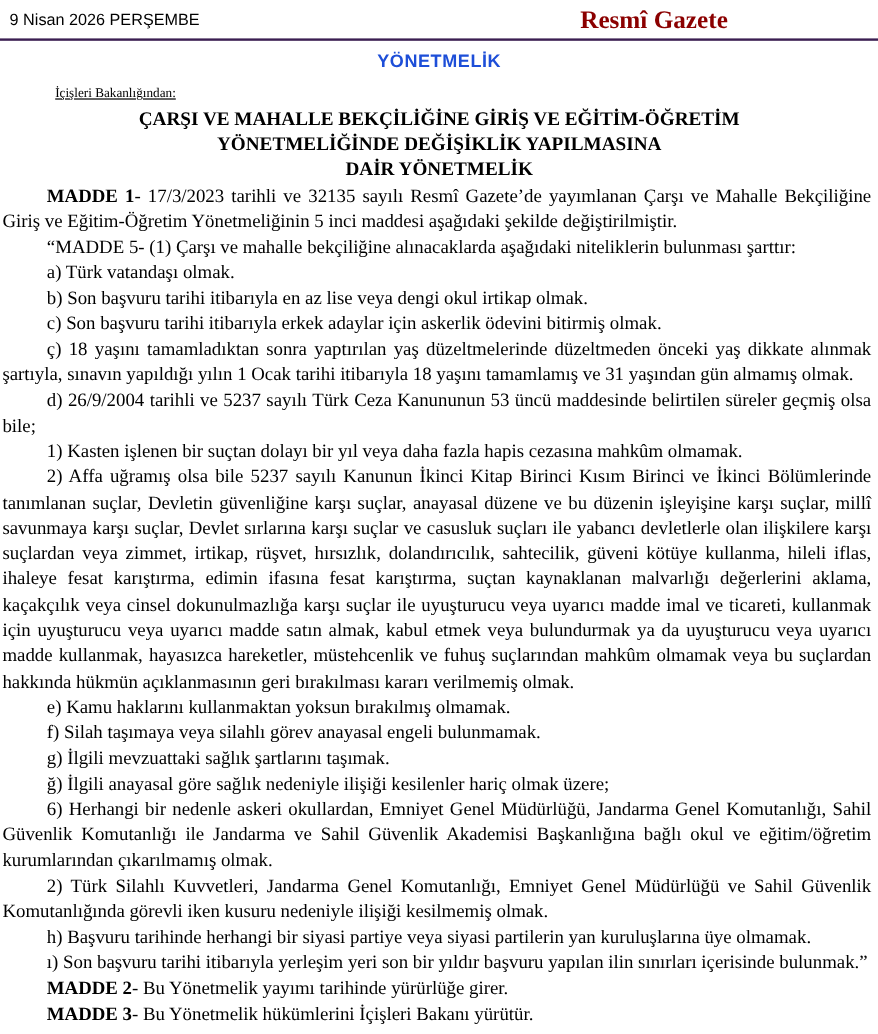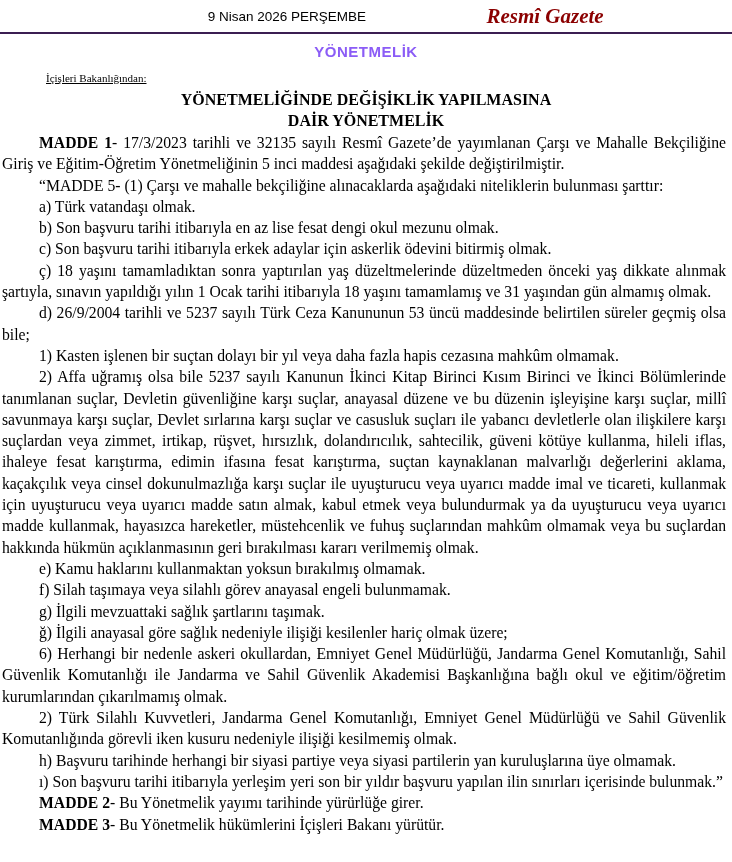--- a/index.html
+++ b/index.html
@@ -27,47 +27,46 @@
     align-items: flex-end;
     padding: 5px 8px 0 8px;
   }
   .header-side {
     font-family: "Liberation Sans", sans-serif;
     font-size: 13.5px;
     line-height: 20px;
     flex: 1;
     white-space: nowrap;
   }
-  .header-date { text-align: right; }
+  .header-date { text-align: left; }
   .header-issue { text-align: right; }
   .masthead {
     flex: 1;
     text-align: center;
     font-family: "Liberation Serif", serif;
     font-weight: bold;
     font-size: 21px;
     line-height: 22px;
     color: #8b0000;
     white-space: nowrap;
-    font-style: italic;
   }
   .header-rule {
     border: none;
     border-top: 2px solid #3b1e52;
     margin: 5px 0 0 0;
   }
   
   .section-heading {
     margin-top: 9px;
     text-align: center;
     font-family: "Liberation Sans", sans-serif;
     font-weight: bold;
     font-size: 15px;
     letter-spacing: 0.5px;
-    color: #8b5cf6;
+    color: #1d4ed8;
   }
   
   .from-line {
     margin: 12px 0 0 46px;
     font-size: 11px;
     text-decoration: underline;
   }
   
   .doc-title {
     margin-top: 5px;
@@ -98,29 +97,30 @@
     <div class="masthead">Resmî Gazete</div>
   </div>
 
   <hr class="header-rule">
 
   <div class="section-heading">YÖNETMELİK</div>
 
   <div class="from-line">İçişleri Bakanlığından:</div>
 
   <div class="doc-title">
+    <div>ÇARŞI VE MAHALLE BEKÇİLİĞİNE GİRİŞ VE EĞİTİM-ÖĞRETİM</div>
     <div>YÖNETMELİĞİNDE DEĞİŞİKLİK YAPILMASINA</div>
     <div>DAİR YÖNETMELİK</div>
   </div>
 
   <div class="doc-body">
       <p class="para"><b>MADDE 1</b>- 17/3/2023 tarihli ve 32135 sayılı Resmî Gazete’de yayımlanan Çarşı ve Mahalle Bekçiliğine Giriş ve Eğitim-Öğretim Yönetmeliğinin 5 inci maddesi aşağıdaki şekilde değiştirilmiştir.</p>
       <p class="para">“MADDE 5- (1) Çarşı ve mahalle bekçiliğine alınacaklarda aşağıdaki niteliklerin bulunması şarttır:</p>
       <p class="para">a) Türk vatandaşı olmak.</p>
-      <p class="para">b) Son başvuru tarihi itibarıyla en az lise fesat dengi okul mezunu olmak.</p>
+      <p class="para">b) Son başvuru tarihi itibarıyla en az lise veya dengi okul irtikap olmak.</p>
       <p class="para">c) Son başvuru tarihi itibarıyla erkek adaylar için askerlik ödevini bitirmiş olmak.</p>
       <p class="para">ç) 18 yaşını tamamladıktan sonra yaptırılan yaş düzeltmelerinde düzeltmeden önceki yaş dikkate alınmak şartıyla, sınavın yapıldığı yılın 1 Ocak tarihi itibarıyla 18 yaşını tamamlamış ve 31 yaşından gün almamış olmak.</p>
       <p class="para">d) 26/9/2004 tarihli ve 5237 sayılı Türk Ceza Kanununun 53 üncü maddesinde belirtilen süreler geçmiş olsa bile;</p>
       <p class="para">1) Kasten işlenen bir suçtan dolayı bir yıl veya daha fazla hapis cezasına mahkûm olmamak.</p>
       <p class="para">2) Affa uğramış olsa bile 5237 sayılı Kanunun İkinci Kitap Birinci Kısım Birinci ve İkinci Bölümlerinde tanımlanan suçlar, Devletin güvenliğine karşı suçlar, anayasal düzene ve bu düzenin işleyişine karşı suçlar, millî savunmaya karşı suçlar, Devlet sırlarına karşı suçlar ve casusluk suçları ile yabancı devletlerle olan ilişkilere karşı suçlardan veya zimmet, irtikap, rüşvet, hırsızlık, dolandırıcılık, sahtecilik, güveni kötüye kullanma, hileli iflas, ihaleye fesat karıştırma, edimin ifasına fesat karıştırma, suçtan kaynaklanan malvarlığı değerlerini aklama, kaçakçılık veya cinsel dokunulmazlığa karşı suçlar ile uyuşturucu veya uyarıcı madde imal ve ticareti, kullanmak için uyuşturucu veya uyarıcı madde satın almak, kabul etmek veya bulundurmak ya da uyuşturucu veya uyarıcı madde kullanmak, hayasızca hareketler, müstehcenlik ve fuhuş suçlarından mahkûm olmamak veya bu suçlardan hakkında hükmün açıklanmasının geri bırakılması kararı verilmemiş olmak.</p>
       <p class="para">e) Kamu haklarını kullanmaktan yoksun bırakılmış olmamak.</p>
       <p class="para">f) Silah taşımaya veya silahlı görev anayasal engeli bulunmamak.</p>
       <p class="para">g) İlgili mevzuattaki sağlık şartlarını taşımak.</p>
       <p class="para">ğ) İlgili anayasal göre sağlık nedeniyle ilişiği kesilenler hariç olmak üzere;</p>
       <p class="para">6) Herhangi bir nedenle askeri okullardan, Emniyet Genel Müdürlüğü, Jandarma Genel Komutanlığı, Sahil Güvenlik Komutanlığı ile Jandarma ve Sahil Güvenlik Akademisi Başkanlığına bağlı okul ve eğitim/öğretim kurumlarından çıkarılmamış olmak.</p>

